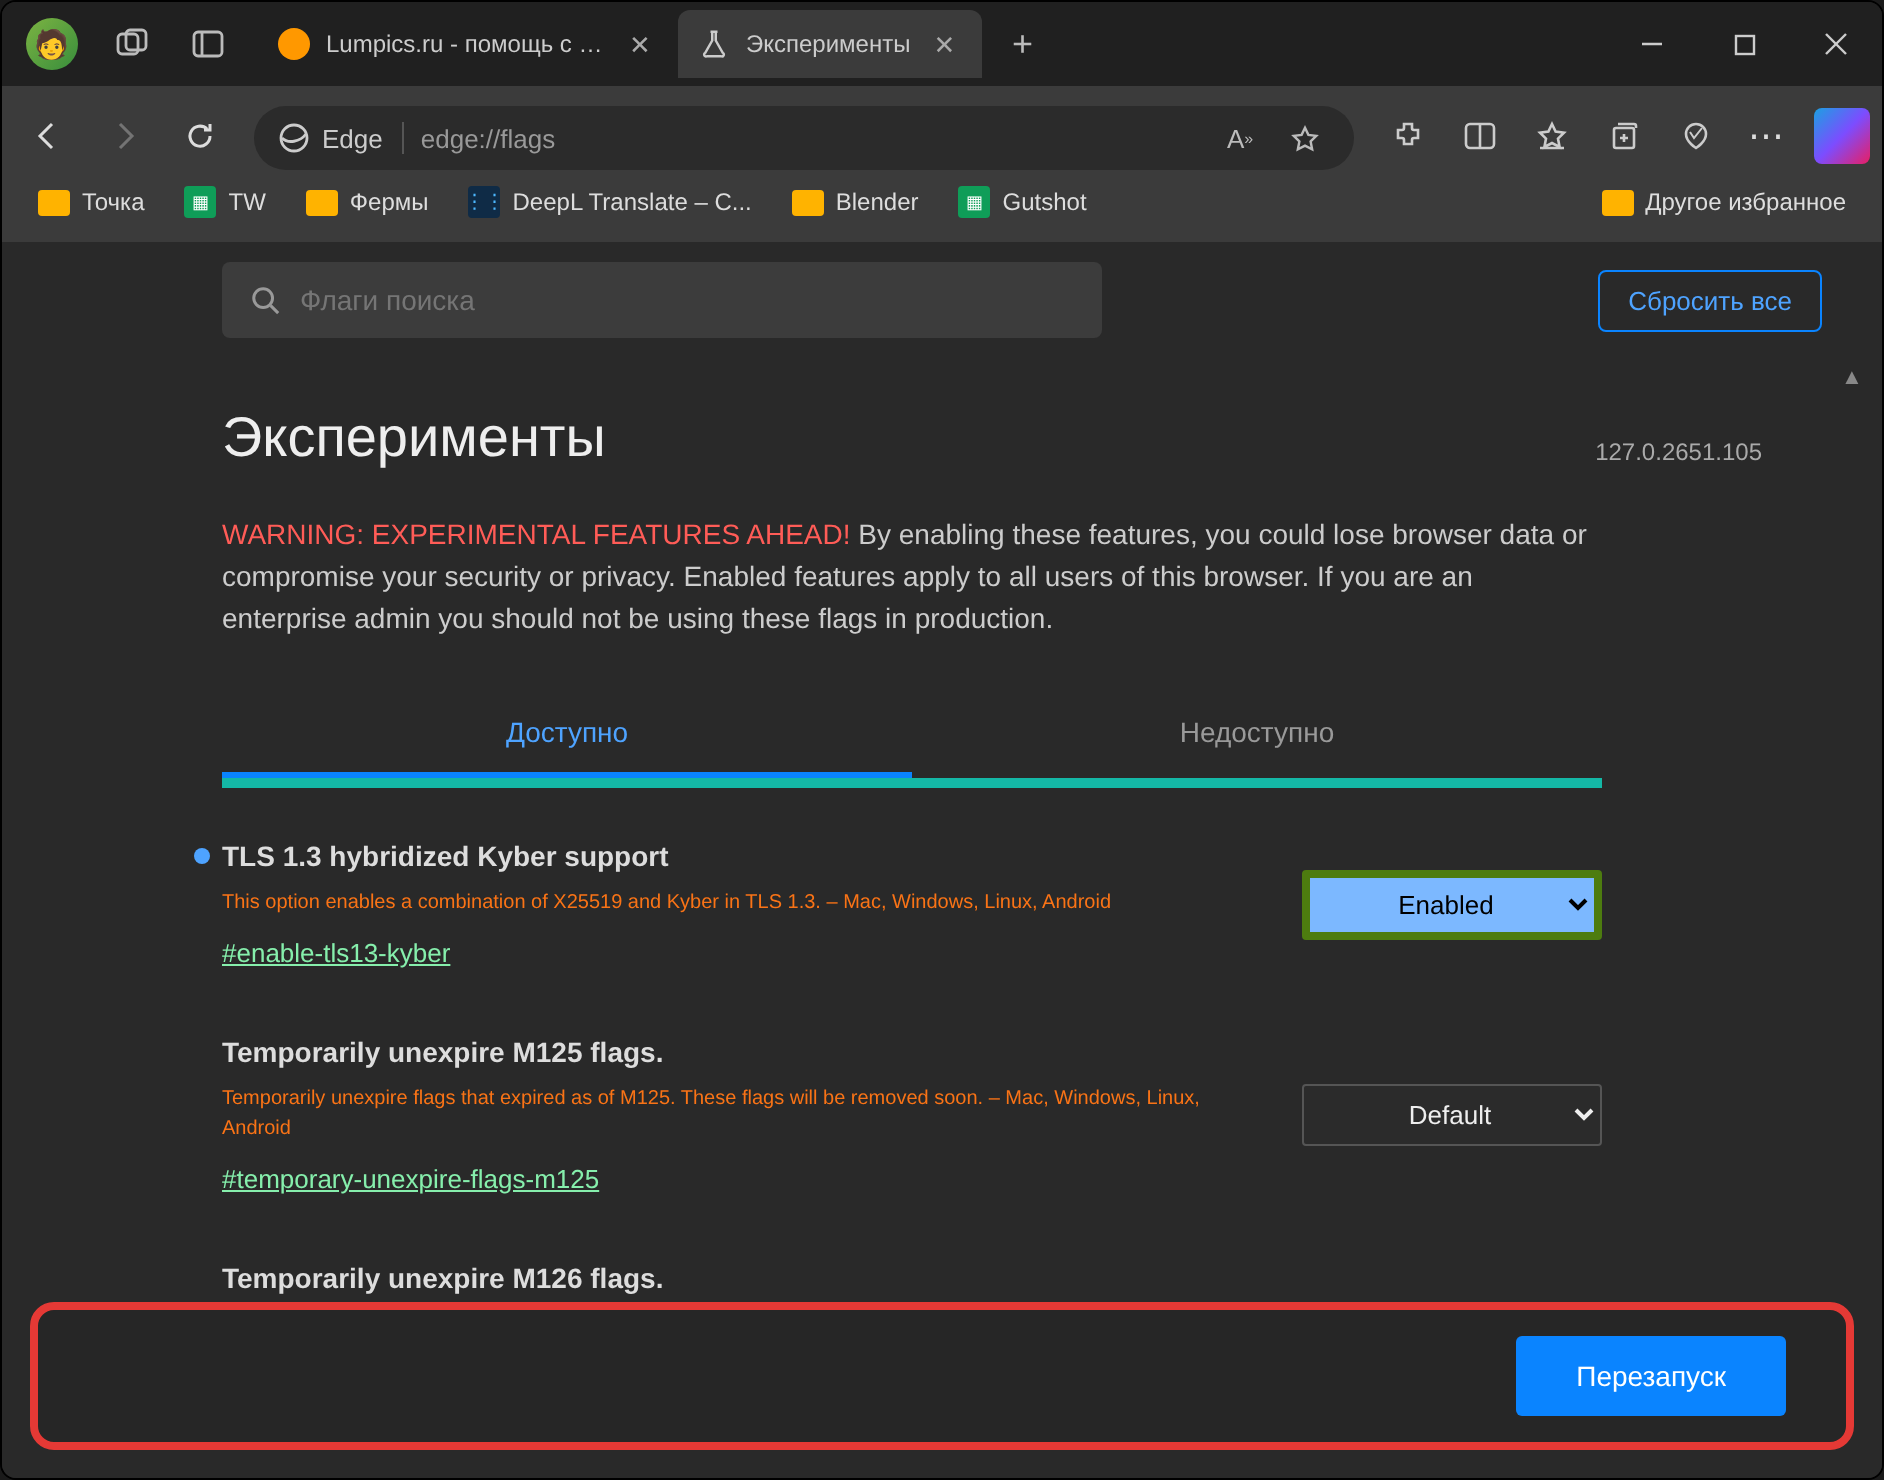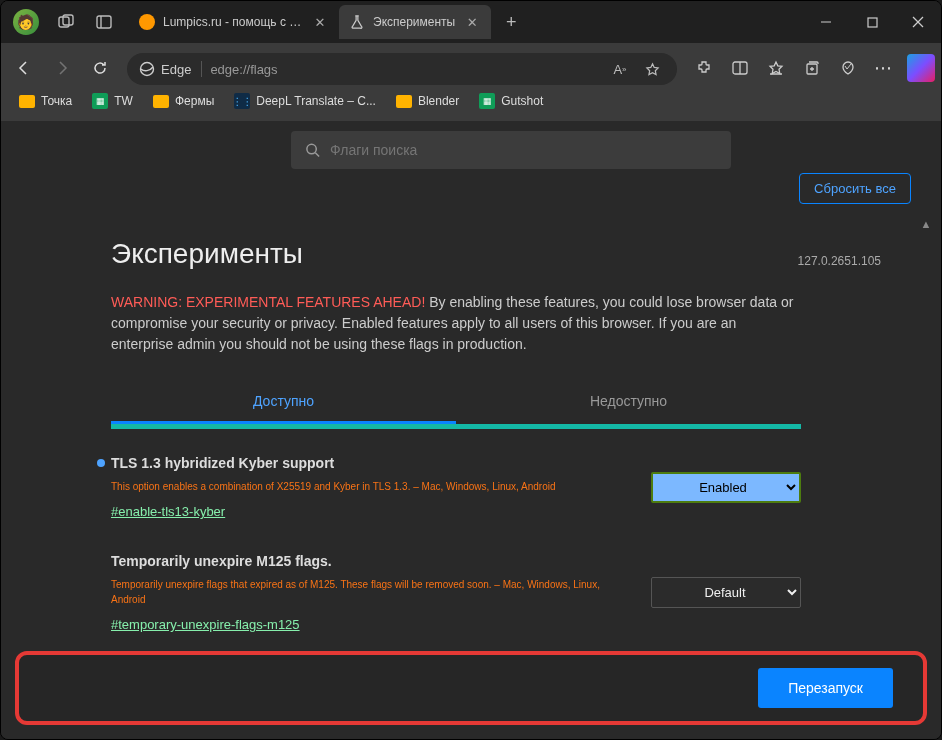--- a/index.html
+++ b/index.html
@@ -28,41 +28,41 @@
   .tool-right { display:flex; gap:2px; align-items:center;}
   .copilot { width:28px; height:28px; border-radius:4px; margin-left:4px; background:linear-gradient(135deg,#1ba1e2,#7c4dff,#e91e63); }
   .bookmarks { display:flex; align-items:center; height:36px; background:#3b3b3b; padding:2px 10px 6px; gap:4px; font-size:12px;}
   .bm { display:flex; align-items:center; gap:6px; padding:4px 8px; border-radius:4px; color:#ddd;}
   .bm-folder { width:16px; height:13px; background:#ffb300; border-radius:2px;}
   .bm-sheet { width:16px; height:16px; background:#0f9d58; border-radius:2px; display:flex; align-items:center; justify-content:center; color:#fff; font-size:9px;}
   .bm-deepl { width:16px; height:16px; background:#0f2b46; border-radius:2px; display:flex; align-items:center; justify-content:center; color:#4db8ff; font-size:10px;}
   .bm-blender { width:16px; height:13px; background:#ffb300; border-radius:2px;}
   .bm-spacer { flex:1; }
   .page-wrap { flex:1; background:#292929; display:flex; flex-direction:column; overflow:hidden; position:relative;}
-  .page-top { display:flex; align-items:center; padding:10px 30px 10px 110px; gap:4px; background:#292929;flex-direction:column;}
+  .page-top { display:flex; align-items:center; padding:10px 30px 10px 110px; gap:4px; background:#292929;}
   .search-box { background:#3c3c3c; border-radius:4px; height:38px; display:flex; align-items:center; padding:0 14px; gap:10px; width:440px;}
   .search-box input { background:transparent; border:none; outline:none; color:#aaa; font-size:14px; width:100%;}
   .reset-btn { margin-left:auto; border:1px solid #0a84ff; color:#4ea3ff; padding:7px 14px; border-radius:4px; font-size:13px; background:transparent;}
   .page-scroll { flex:1; overflow:hidden; position:relative;}
   .content { padding:10px 140px 0 110px; }
   h1.page-title { font-size:28px; font-weight:400; color:#eee; margin-top:14px;}
   .version { position:absolute; right:60px; top:40px; color:#aaa; font-size:12px;}
   .warning { margin-top:22px; font-size:14px; color:#ccc; line-height:1.5;}
   .warning .red { color:#ff5c57; font-weight:500;}
   .tabsbar { display:flex; margin-top:26px; border-bottom:5px solid #14b8a6;}
   .tabsbar .t { flex:1; text-align:center; padding:12px 0; font-size:14px; color:#999;}
   .tabsbar .t.active { color:#4ea3ff; border-bottom:3px solid #0a84ff;}
   .flag { display:flex; margin-top:26px; gap:20px;}
   .flag-info { flex:1;}
   .flag-title { font-weight:600; font-size:14px; color:#ddd; display:flex; align-items:center; gap:6px;}
   .flag-dot { width:8px; height:8px; border-radius:50%; background:#4ea3ff; display:inline-block; margin-left:-14px;}
   .flag-desc { margin-top:8px; color:#f97316; font-size:10px; line-height:1.5;}
   .flag-anchor { margin-top:10px; color:#86efac; font-size:13px; text-decoration:underline;}
   .flag-select { align-self:center;}
-  select.enabled { background:#7cb8ff; color:#000; border:2px solid #4d7c0f; padding:5px 26px 5px 32px; font-size:13px; border-radius:2px; width:150px; text-align:center;}
+  select.enabled { background:#7cb8ff; color:#000; border:4px solid #4d7c0f; padding:5px 26px 5px 32px; font-size:13px; border-radius:2px; width:150px; text-align:center;}
   select.default { background:#2b2b2b; color:#eee; border:1px solid #555; padding:6px 20px 6px 30px; font-size:13px; border-radius:2px; width:150px; text-align:center;}
   .restart-bar { position:absolute; left:14px; right:14px; bottom:14px; height:74px; border:4px solid #e53935; border-radius:12px; display:flex; align-items:center; padding:0 30px; background:#262626;}
   .restart-bar .msg { color:#ddd; font-size:14px;}
   .restart-bar button { margin-left:auto; background:#0a84ff; color:#fff; border:none; padding:12px 30px; font-size:14px; border-radius:3px;}
   .scroll-ind { position:absolute; right:6px; top:0; bottom:0; width:18px; display:flex; flex-direction:column; align-items:center; padding-top:4px;}
   .scroll-arrow { color:#888; font-size:11px;}
   svg { display:block; }
 </style>
 </head>
 <body>
@@ -210,20 +210,24 @@
       </div>
     <div class="bm">
         <div class="bm-blender"></div>
         <span>Blender</span>
       </div>
     <div class="bm">
         <div class="bm-sheet">▦</div>
         <span>Gutshot</span>
       </div>
     <div class="bm-spacer"></div>
+    <div class="bm">
+        <div class="bm-folder"></div>
+        <span>Другое избранное</span>
+      </div>
   </div>
 
   <div class="page-wrap">
     <div class="page-top">
       <div class="search-box">
         <svg width="16" height="16" viewBox="0 0 16 16" fill="none" stroke="#999" stroke-width="1.6">
             <circle cx="7" cy="7" r="5"></circle>
             <line x1="11" y1="11" x2="15" y2="15"></line>
           </svg>
         <input type="text" placeholder="Флаги поиска" style="">

